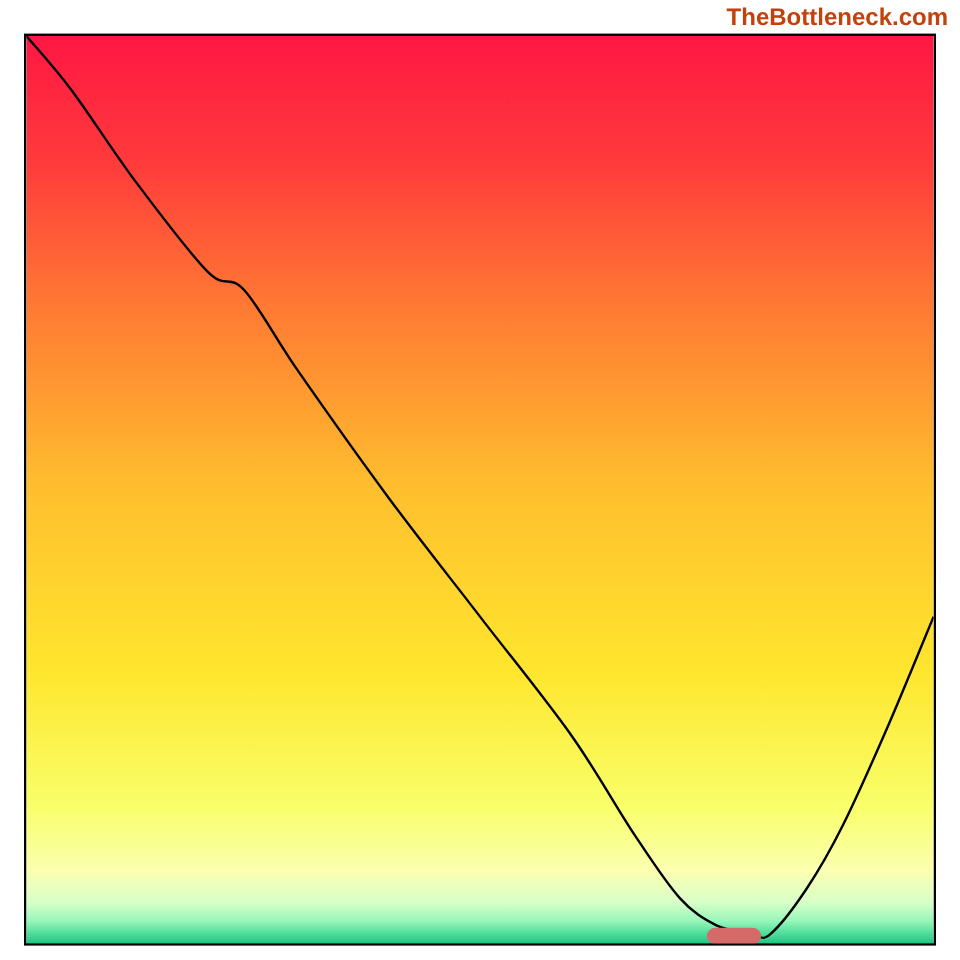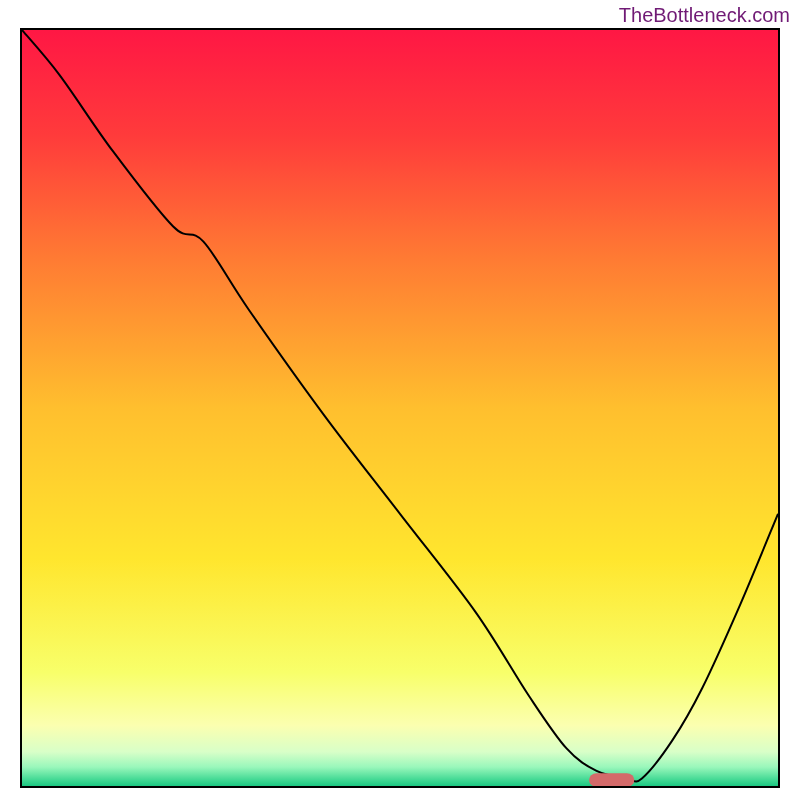--- a/index.html
+++ b/index.html
@@ -13,22 +13,22 @@
   .container {
     position: relative;
     width: 800px;
     height: 800px;
   }
   .watermark {
     position: absolute;
     top: 4px;
     right: 10px;
     font-size: 20px;
-    font-weight: 400;
-    color: #701a75;
+    font-weight: 700;
+    color: #c2410c;
     z-index: 5;
   }
   .plot-frame {
     position: absolute;
     left: 20px;
     top: 28px;
     width: 760px;
     height: 760px;
     border: 2px solid #000;
     box-sizing: border-box;

